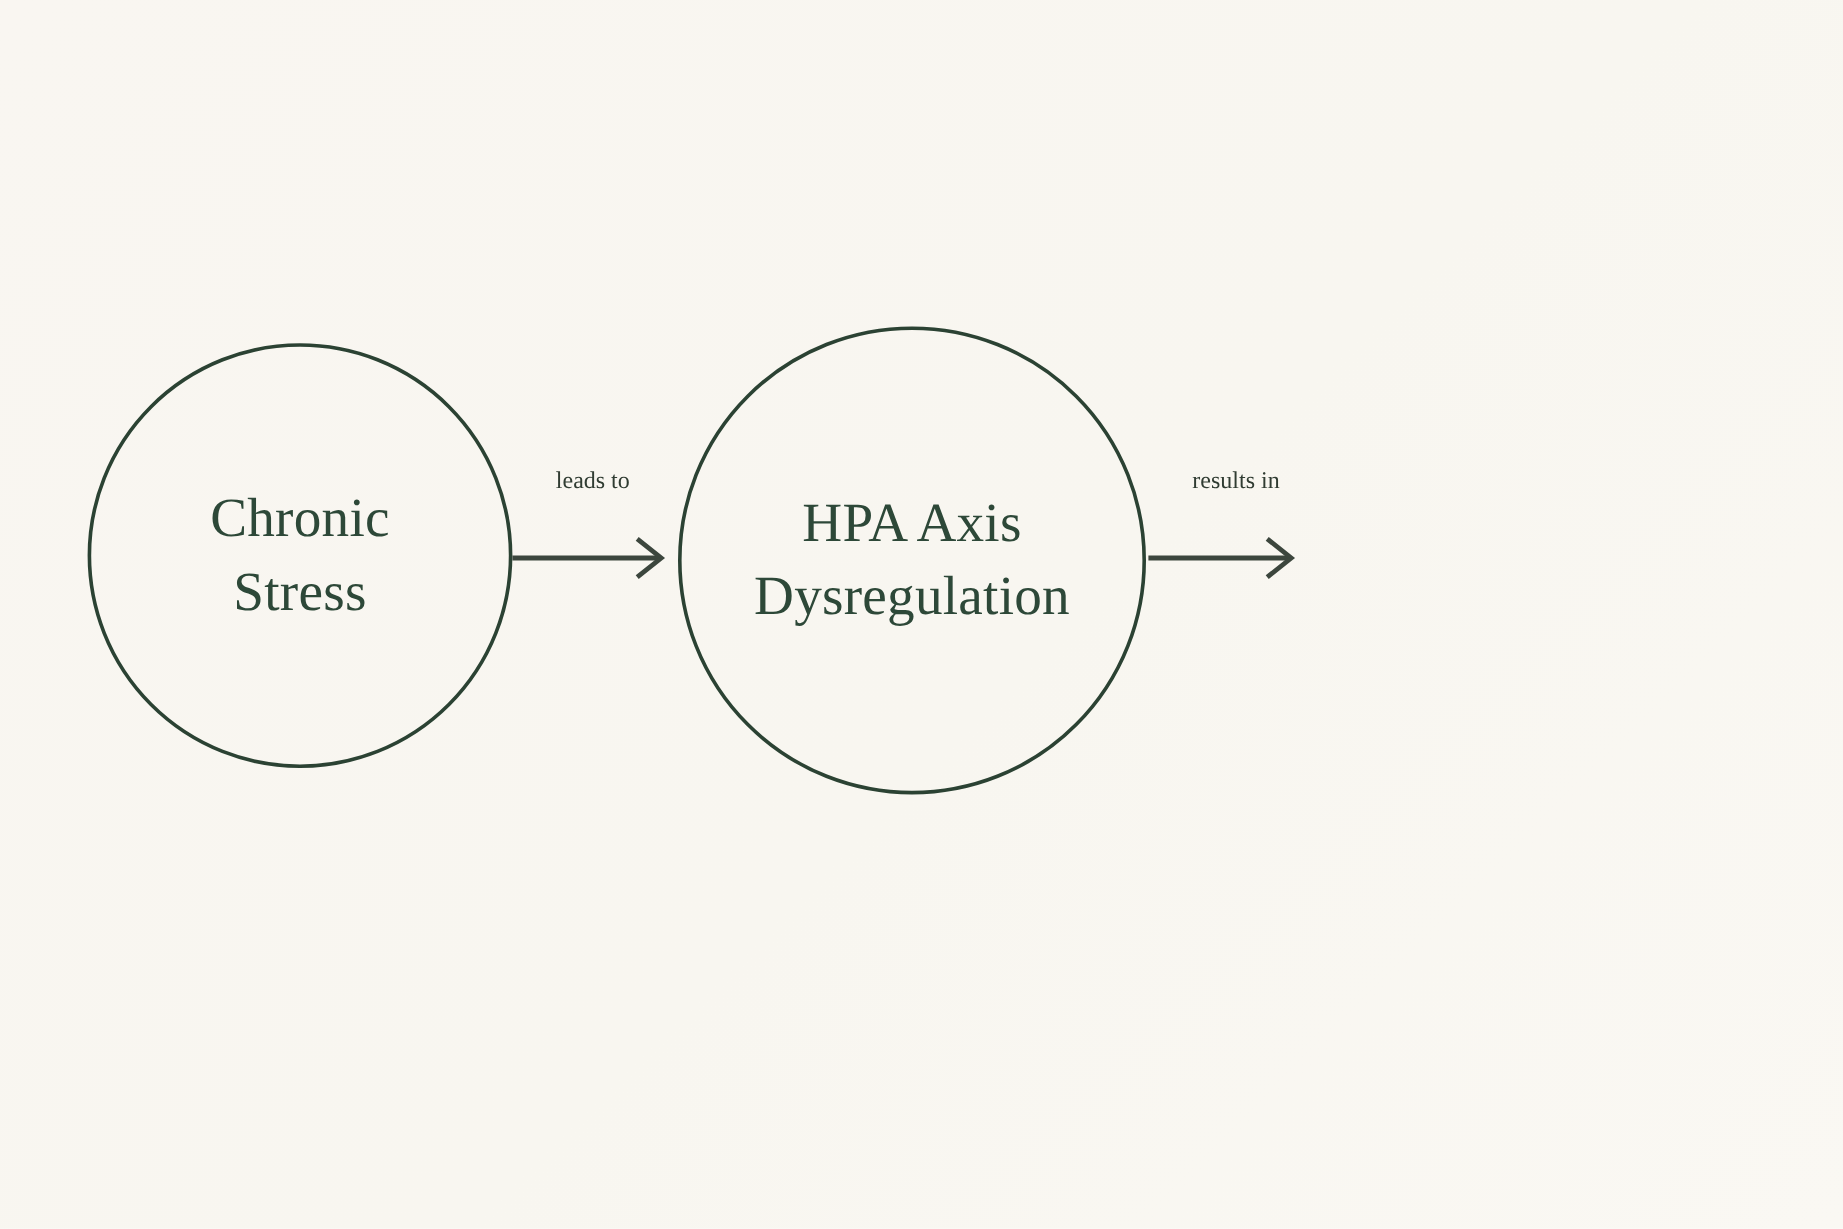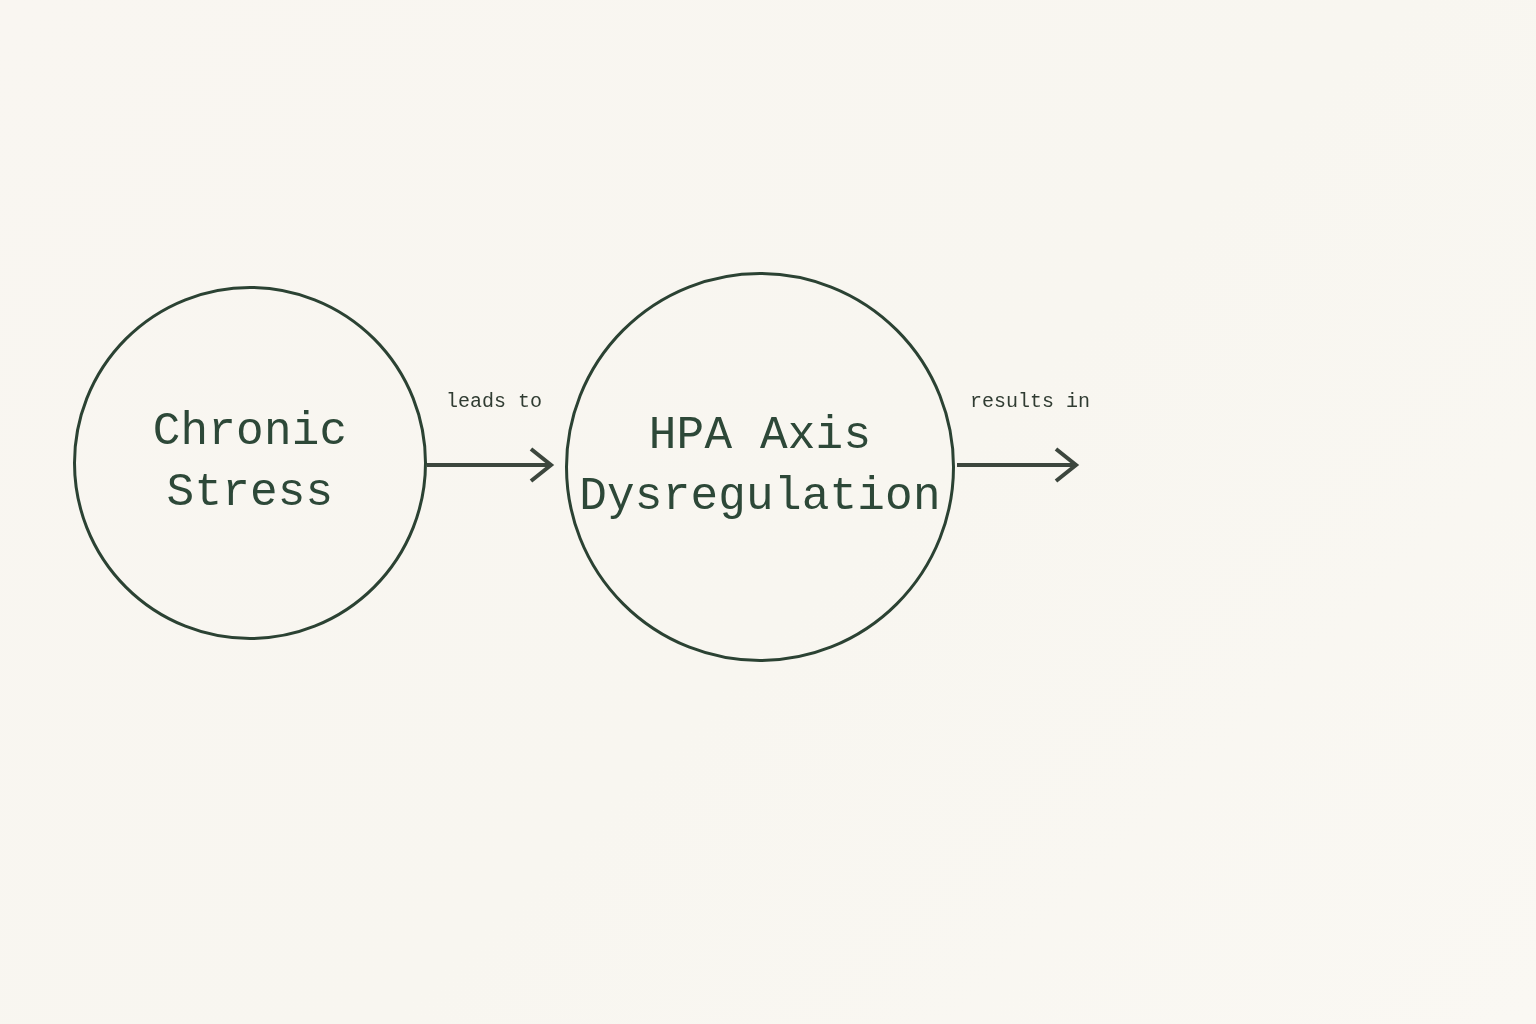--- a/index.html
+++ b/index.html
@@ -5,21 +5,21 @@
   html, body {
     margin: 0;
     padding: 0;
   }
   .canvas {
     position: relative;
     width: 1536px;
     height: 1024px;
     background: linear-gradient(135deg, #f9f6f1 0%, #f8f6f0 55%, #faf8f3 100%);
     overflow: hidden;
-    font-family: Liberation Mono, monospace;
+    font-family: Liberation Serif, serif;
   }
   .node {
     position: absolute;
     border: 3px solid #2b4233;
     border-radius: 50%;
     background: transparent;
     display: flex;
     align-items: center;
     justify-content: center;
     box-sizing: border-box;

